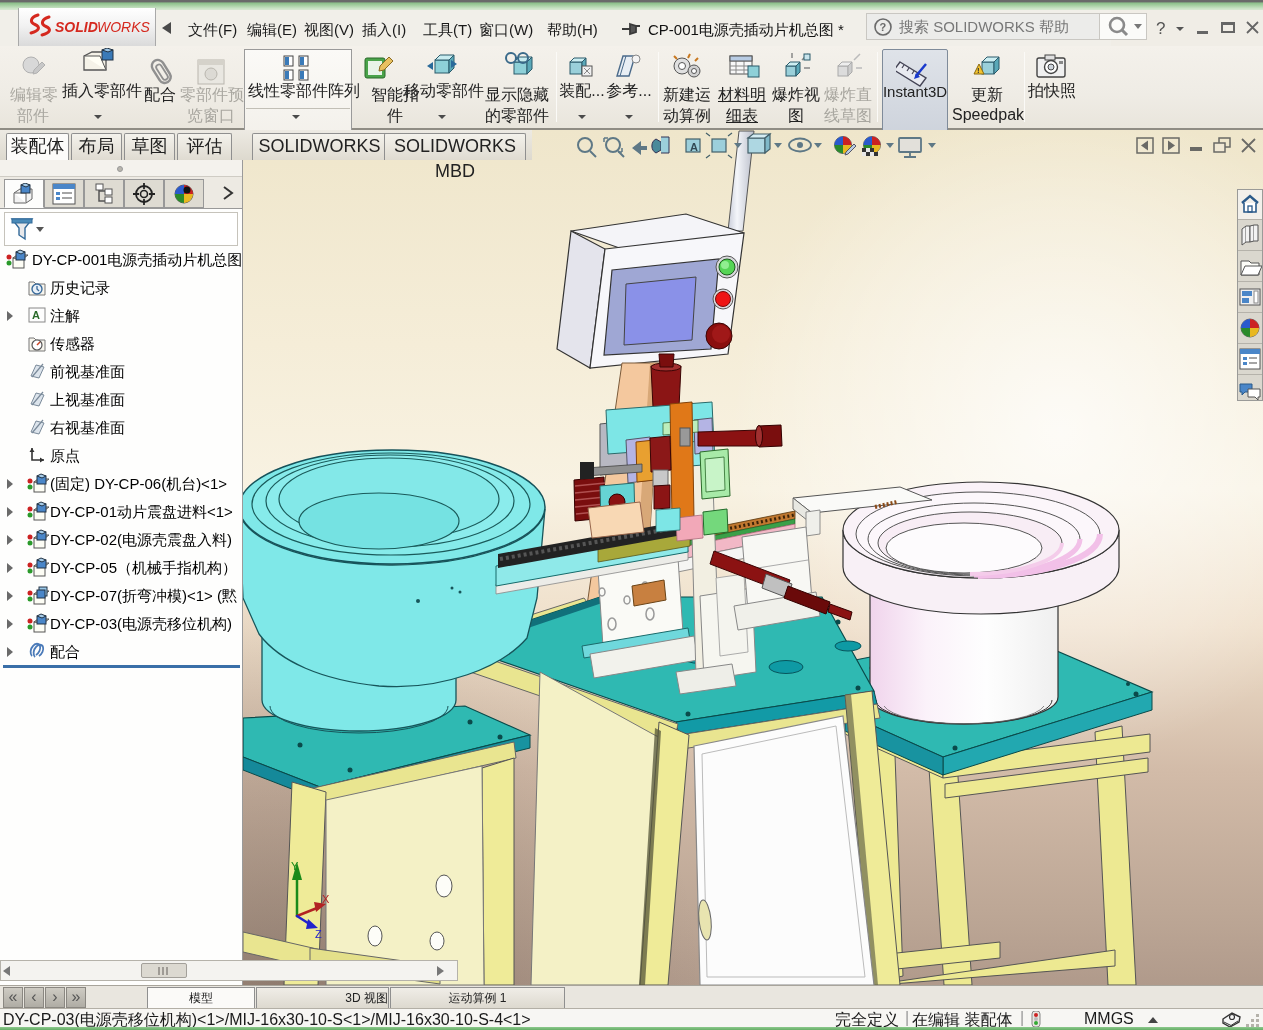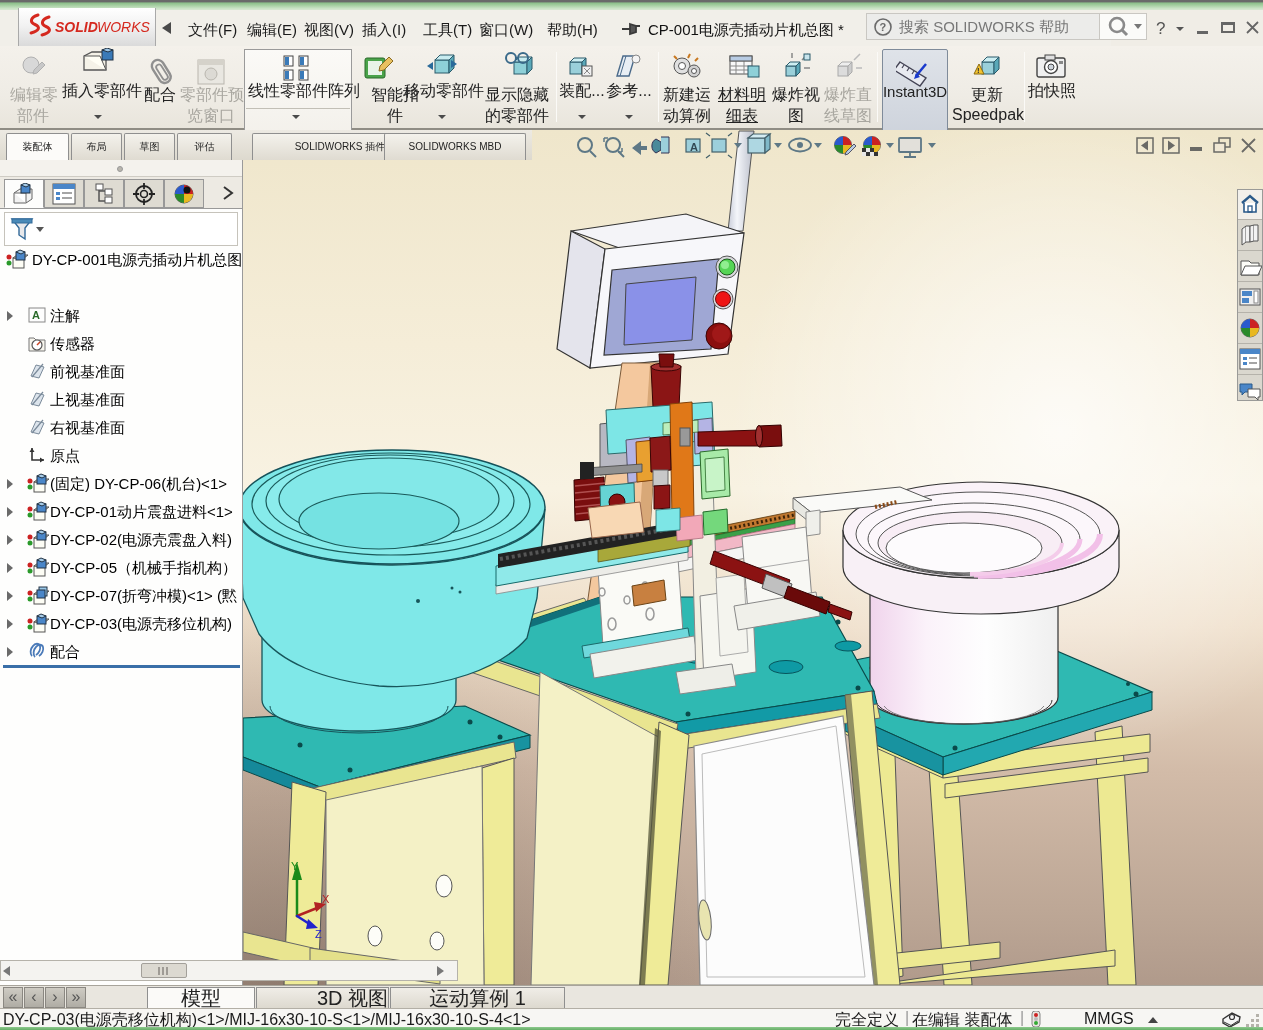--- a/index.html
+++ b/index.html
@@ -11,36 +11,36 @@
 .menu{top:11px;font-size:15px;color:#1a1a1a;}
 #doctitle{left:648px;top:11px;font-size:15px;color:#111;}
 #search{left:866px;top:3px;width:234px;height:27px;background:#ECECEA;border:1px solid #c9c7c2;color:#787878;font-size:15px;line-height:25px;}
 #searchbtn{left:1100px;top:3px;width:47px;height:27px;background:#FBFBF9;border:1px solid #c9c7c2;border-left:none;}
 #ribbon{left:0;top:46px;width:1263px;height:84px;background:linear-gradient(180deg,#F4F1EB 0%,#EFECE5 60%,#E9E5DC 100%);border-bottom:2px solid #8f8c84;}
 .rlabel{font-size:16px;color:#222;text-align:center;white-space:nowrap;}
 .rlabel.dis{color:#a9a7a0;}
 .rsep{top:6px;width:1px;height:70px;background:#cdc9bf;border-right:1px solid #fbfaf7;}
 .caret{width:0;height:0;border-left:4px solid transparent;border-right:4px solid transparent;border-top:4px solid #4a4a4a;}
 #tabbar{left:0;top:130px;width:532px;height:30px;z-index:5;background:linear-gradient(180deg,#EDEAE3,#DDD9CE);}
-.tab{top:3px;height:27px;border:1px solid #8f8f8f;border-bottom:none;background:linear-gradient(180deg,#F4F2EC,#DFDBD1);font-size:10px;color:#222;text-align:center;line-height:25px;border-radius:2px 2px 0 0;}
+.tab{top:3px;height:27px;border:1px solid #8f8f8f;border-bottom:none;background:linear-gradient(180deg,#F4F2EC,#DFDBD1);font-size:18px;color:#222;text-align:center;line-height:25px;border-radius:2px 2px 0 0;}
 .tab.active{background:#FCFBF9;}
 #leftpanel{left:0;top:160px;z-index:6;width:243px;height:825px;background:#FEFEFD;border-right:1px solid #9a9a9a;}
 #lp-top{left:0;top:0;width:242px;height:17px;background:#F4F2ED;border-bottom:1px solid #cfccc4;}
 #lp-tabs{left:0;top:17px;width:242px;height:32px;background:#EDEAE3;border-bottom:1px solid #999;}
 .lptab{top:2px;width:40px;height:29px;background:#DEDBD2;border:1px solid #989898;}
 .lptab.active{background:#FDFDFC;border-bottom:1px solid #FDFDFC;}
 #lp-filter{left:4px;top:52px;width:234px;height:34px;background:#fff;border:1px solid #c6c3bb;}
 .trow{left:0;height:28px;width:243px;font-size:15px;color:#000;}
 .trow .arr{position:absolute;left:7px;top:9px;width:0;height:0;border-top:5px solid transparent;border-bottom:5px solid transparent;border-left:6px solid #6a6a6a;}
 .trow .txt{position:absolute;left:50px;top:5px;white-space:nowrap;}
 .trow svg{position:absolute;left:27px;top:3px;}
 #rollback{left:3px;top:505px;width:237px;height:3px;background:#3A6FA8;}
 #hscroll{left:0;top:800px;width:458px;height:21px;background:#F4F3F0;border:1px solid #b5b2aa;}
 #bottombar{left:0;top:985px;z-index:7;width:1263px;height:23px;background:#E9E6DF;border-top:1px solid #a8a49b;}
-.btab{top:1px;height:22px;background:linear-gradient(180deg,#F0EDE7,#DCD8CE);border:1px solid #8f8f8f;border-bottom:none;font-size:20px;color:#222;text-align:center;line-height:21px;}
+.btab{top:1px;height:22px;background:linear-gradient(180deg,#F0EDE7,#DCD8CE);border:1px solid #8f8f8f;border-bottom:none;font-size:12px;color:#222;text-align:center;line-height:21px;}
 .btab.active{background:#FBFAF8;}
 #statusbar{left:0;top:1008px;z-index:7;width:1263px;height:20px;background:#F7F6F3;border-top:1px solid #b3afa6;font-size:16px;color:#1a1a1a;}
 #greenstrip{left:0;top:1027px;width:1263px;height:3px;background:linear-gradient(180deg,#8cc98c,#66ad66);z-index:8;}
 .navbtn{top:1px;width:20px;height:21px;background:linear-gradient(180deg,#CECBC3,#AFACA4);border:1px solid #8a8781;color:#555;text-align:center;}
 #taskpane{left:1237px;top:189px;z-index:6;width:26px;height:212px;background:#DAD7CE;border:1px solid #9a9a98;}
 .tpcell{left:0;width:24px;height:30px;border-bottom:1px solid #b5b2aa;}
 .tpcell.active{background:#F2F0EB;}
 </style></head>
 <body>
 <div id="topstrip" class="abs"></div>
@@ -597,20 +597,28 @@
   <div class="abs trow" style="top:86px;">
       <svg width="22" height="22" viewBox="0 0 22 22" style="left:6px;">
         <circle cx="3" cy="8" r="2.5" fill="#cc2222"></circle>
         <circle cx="3" cy="14" r="2.5" fill="#2a9a2a"></circle>
         <rect x="7" y="9" width="11" height="10" fill="#fdfdf5" stroke="#555"></rect>
         <path d="M7,9 l4,-3 11,0 -4,3 z" fill="#e8e8d8" stroke="#555"></path>
         <rect x="10" y="3" width="9" height="8" fill="#4a86c8" stroke="#234"></rect>
         <path d="M10,3 l4,-2 5,2 -4,2 z" fill="#a8cce8" stroke="#234"></path>
       </svg>
       <span class="txt" style="left:32px;">DY-CP-001电源壳插动片机总图</span>
+    </div>
+  <div class="abs trow" style="top:114px;">
+      <svg width="20" height="20" viewBox="0 0 20 20">
+        <path d="M2,5 l5,0 2,2 9,0 0,11 -16,0 z" fill="#f8f6ee" stroke="#777"></path>
+        <circle cx="10" cy="12" r="5" fill="#e8f0f8" stroke="#3a6a9a" stroke-width="1.4"></circle>
+        <path d="M10,9 v3 l2,2" stroke="#3a6a9a" stroke-width="1.3" fill="none"></path>
+      </svg>
+      <span class="txt">历史记录</span>
     </div>
   <div class="abs trow" style="top:142px;">
       <span class="arr"></span>
       <svg width="20" height="20" viewBox="0 0 20 20">
         <rect x="2" y="3" width="16" height="14" fill="#fdfdfd" stroke="#888"></rect>
         <text x="5" y="14" font-size="11" font-weight="bold" fill="#2a6a2a">A</text>
       </svg>
       <span class="txt">注解</span>
     </div>
   <div class="abs trow" style="top:170px;">

